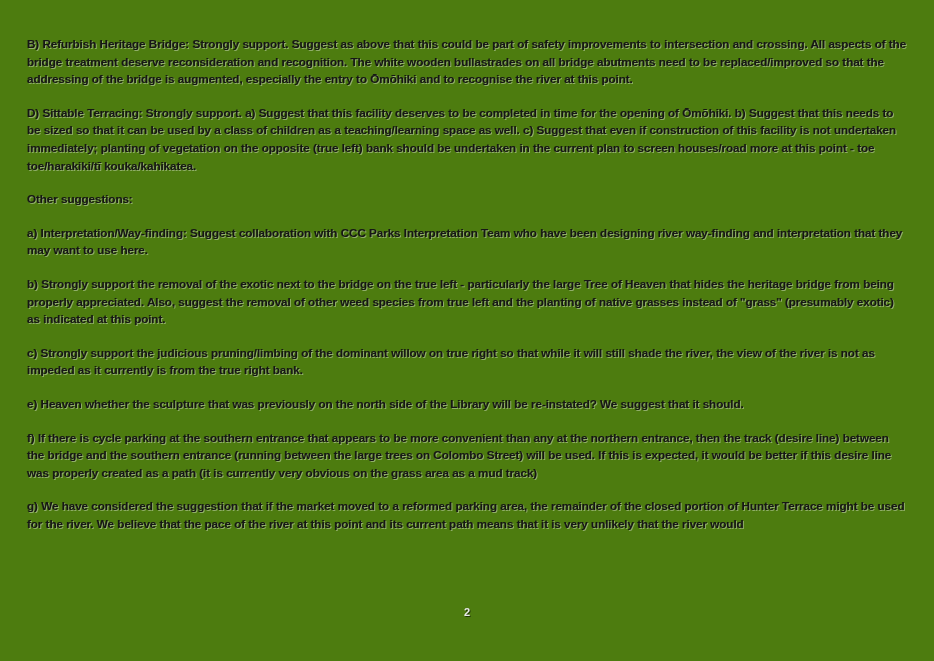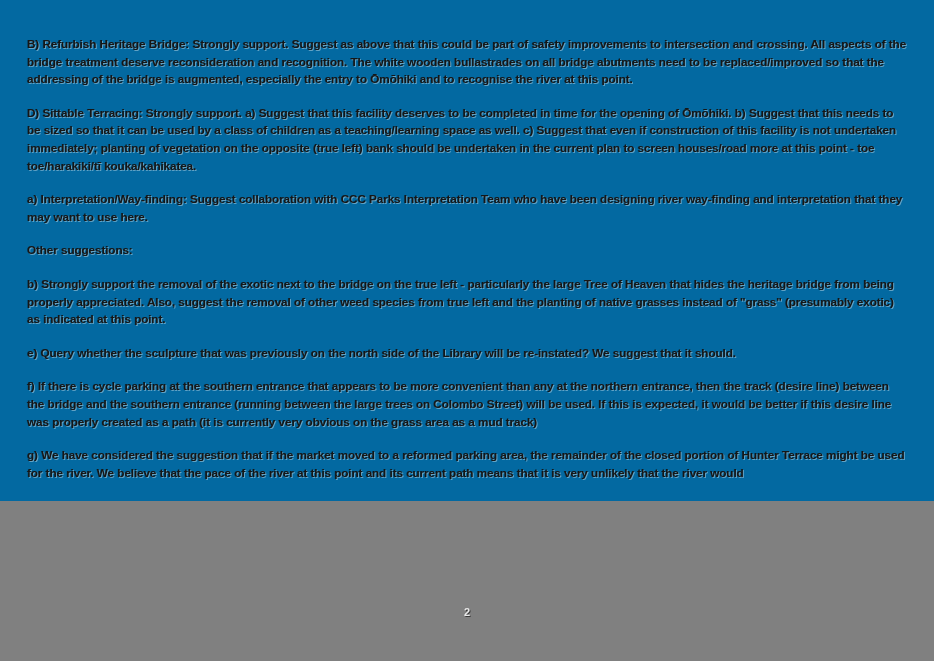--- a/index.html
+++ b/index.html
@@ -9,22 +9,22 @@
   body {
     width: 934px;
     height: 661px;
     overflow: hidden;
     background: #808080;
     font-family: "Liberation Sans", sans-serif;
   }
   .page {
     position: relative;
     width: 934px;
-    height: 501px;
-    background: #0369a1;
+    height: 661px;
+    background: #4d7c0f;
   }
   .content {
     position: absolute;
     left: 27px;
     top: 36px;
     width: 881px;
   }
   .para {
     margin: 0 0 11px 0;
     font-size: 11.8px;
@@ -51,21 +51,22 @@
     text-shadow: 1px 1px 0 rgba(0,0,0,0.55);
   }
 </style>
 </head>
 <body>
 
 <div class="page">
   <div class="content">
     <p class="para">B) Refurbish Heritage Bridge: Strongly support.  Suggest as above that this could be part of safety improvements to intersection and crossing.  All aspects of the bridge treatment deserve reconsideration and recognition.  The white wooden bullastrades on all bridge abutments need to be replaced/improved so that the addressing of the bridge is augmented, especially the entry to Ōmōhiki and to recognise the river at this point.</p>
     <p class="para spacer-before">D) Sittable Terracing: Strongly support.  a) Suggest that this facility deserves to be completed in time for the opening of Ōmōhiki.  b) Suggest that this needs to be sized so that it can be used by a class of children as a teaching/learning space as well.  c) Suggest that even if construction of this facility is not undertaken immediately; planting of vegetation on the opposite (true left) bank should be undertaken in the current plan to screen houses/road more at this point - toe toe/harakiki/tī kouka/kahikatea.</p>
+    <p class="para spacer-before">Other suggestions:</p>
     <p class="para spacer-before">a) Interpretation/Way-finding: Suggest collaboration with CCC Parks Interpretation Team who have been designing river way-finding and interpretation that they may want to use here.</p>
-    <p class="para spacer-before">Other suggestions:</p>
     <p class="para spacer-before">b) Strongly support the removal of the exotic next to the bridge on the true left - particularly the large Tree of Heaven that hides the heritage bridge from being properly appreciated. Also, suggest the removal of other weed species from true left and the planting of native grasses instead of "grass" (presumably exotic) as indicated at this point.</p>
-    <p class="para spacer-before">e) Query whether the sculpture that was previously on the north side of the Library will be re-instated?  We suggest that it should.</p>
+    <p class="para spacer-before">c) Strongly support the judicious pruning/limbing of the dominant willow on true right so that while it will still shade the river, the view of the river is not as impeded as it currently is from the true right bank.</p>
+    <p class="para spacer-before">e) Heaven whether the sculpture that was previously on the north side of the Library will be re-instated?  We suggest that it should.</p>
     <p class="para spacer-before">f) If there is cycle parking at the southern entrance that appears to be more convenient than any at the northern entrance, then the track (desire line) between the bridge and the southern entrance (running between the large trees on Colombo Street) will be used.  If this is expected, it would be better if this desire line was properly created as a path (it is currently very obvious on the grass area as a mud track)</p>
     <p class="para spacer-before">g) We have considered the suggestion that if the market moved to a reformed parking area, the remainder of the closed portion of Hunter Terrace might be used for the river.  We believe that the pace of the river at this point and its current path means that it is very unlikely that the river would</p>
   </div>
   <div class="page-number">2</div>
 </div>
 
 </body></html>

